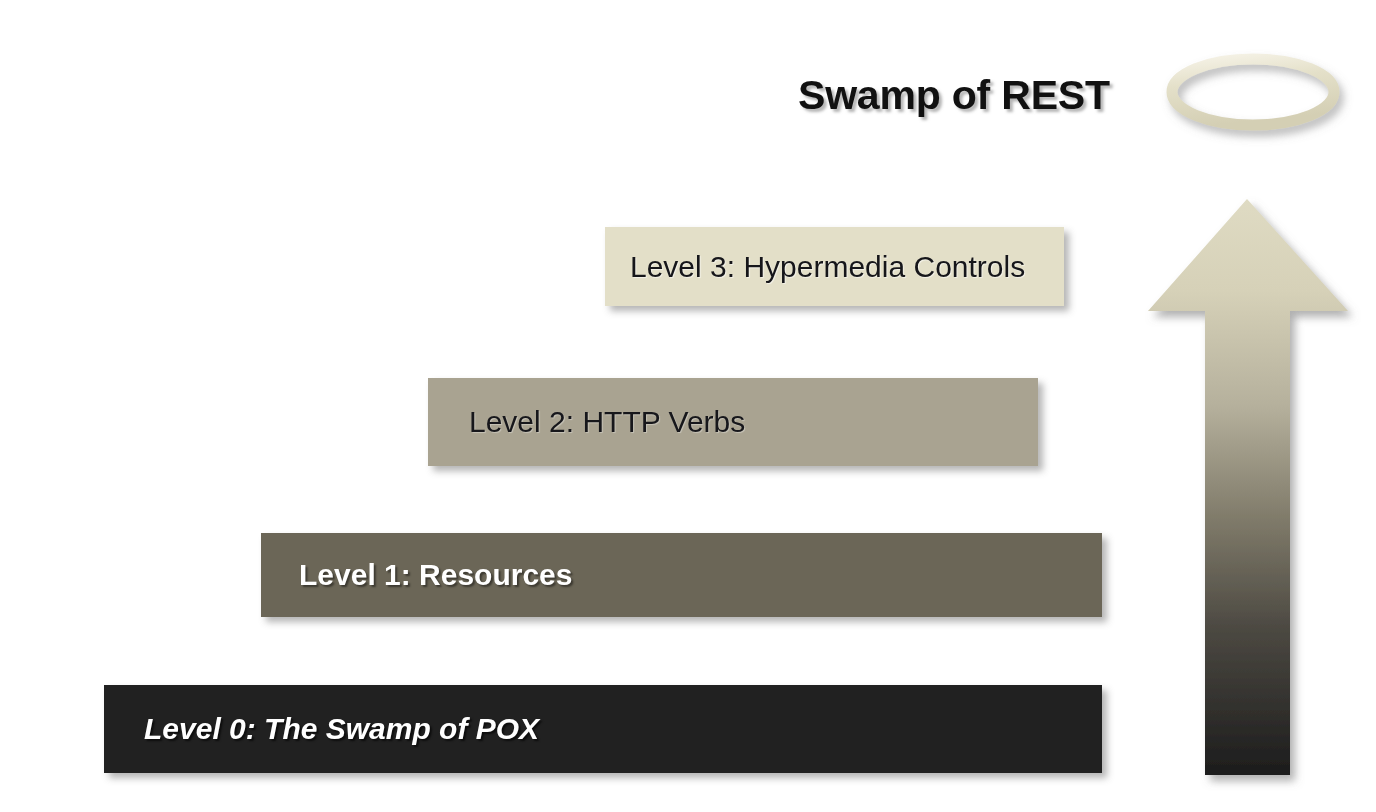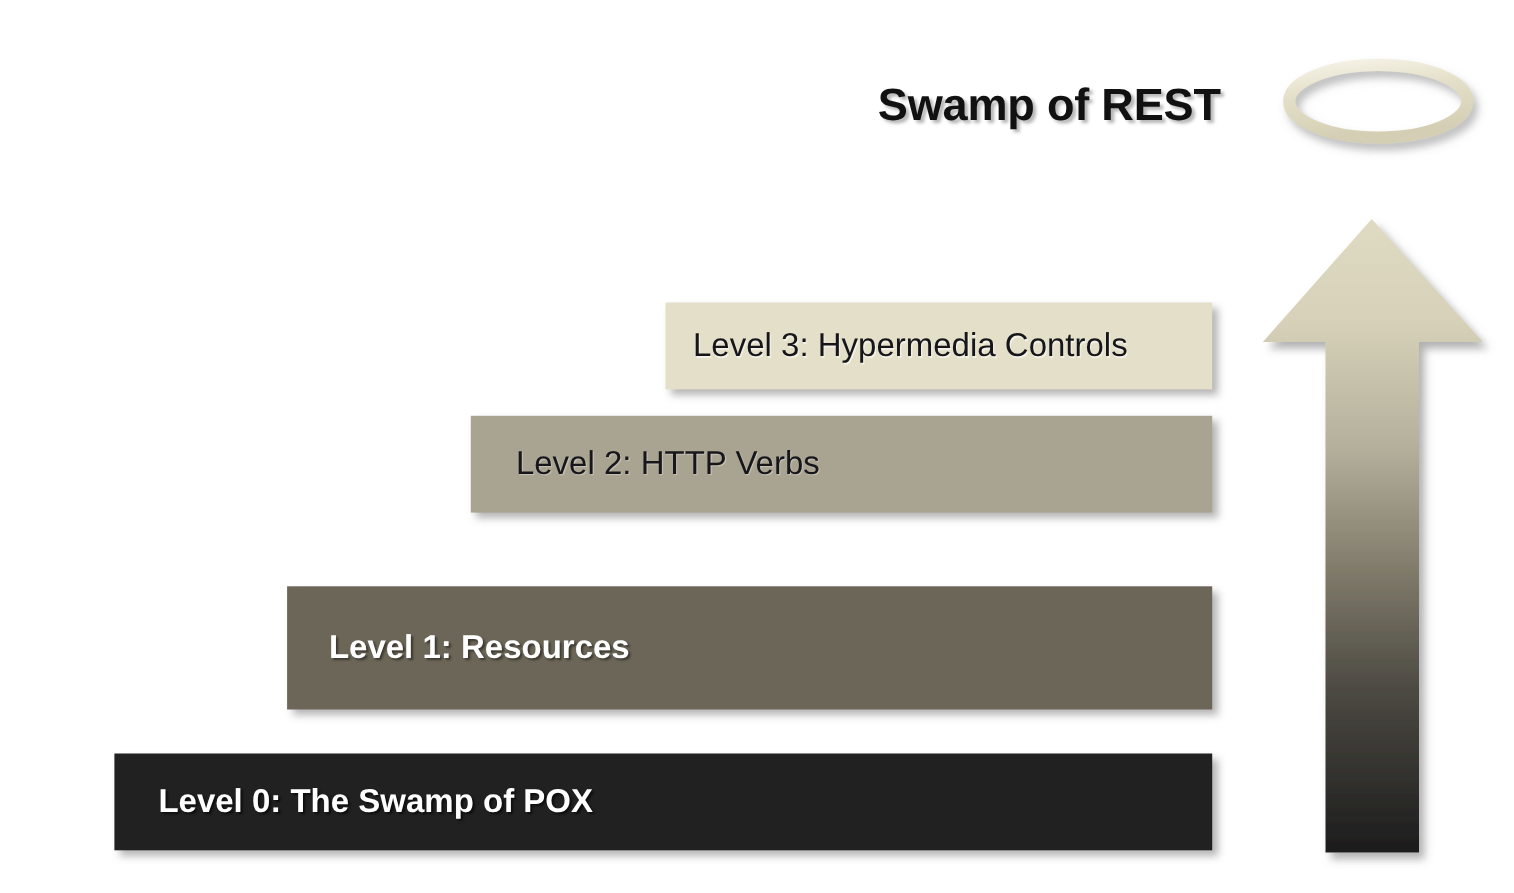--- a/index.html
+++ b/index.html
@@ -64,62 +64,62 @@
   }
   .bar-label {
     font-size: 30px;
     white-space: nowrap;
     line-height: 1;
   }
 
   
   #bar-level-3 {
     left: 605px;  top: 227px;
-    width: 497px; height: 79px;
+    width: 459px; height: 79px;
     background: #e3dfc8;
-    margin-top: 48px;
   }
   #bar-level-3 .bar-label {
     color: #16161a;
     font-weight: normal;
     margin-left: 25px;
     text-shadow: 1px 1px 1px rgba(255,255,255,0.6);
   }
 
   
   #bar-level-2 {
     left: 428px;  top: 378px;
-    width: 674px; height: 88px;
+    width: 610px; height: 88px;
     background: #a9a391;
   }
   #bar-level-2 .bar-label {
     color: #17171b;
     font-weight: normal;
     margin-left: 41px;
     text-shadow: 1px 1px 1px rgba(255,255,255,0.35);
   }
 
   
   #bar-level-1 {
     left: 261px;  top: 533px;
-    width: 841px; height: 112px;
+    width: 841px; height: 84px;
     background: #6b6657;
   }
   #bar-level-1 .bar-label {
     color: #ffffff;
     font-weight: bold;
     margin-left: 38px;
     text-shadow: 2px 2px 2px rgba(0,0,0,0.45);
   }
 
   
   #bar-level-0 {
     left: 104px;  top: 685px;
     width: 998px; height: 88px;
     background: #212121;
+    font-style: italic;
   }
   #bar-level-0 .bar-label {
     color: #ffffff;
     font-weight: bold;
     margin-left: 40px;
     text-shadow: 2px 2px 2px rgba(0,0,0,0.6);
   }
 </style>
 </head>
 <body>

